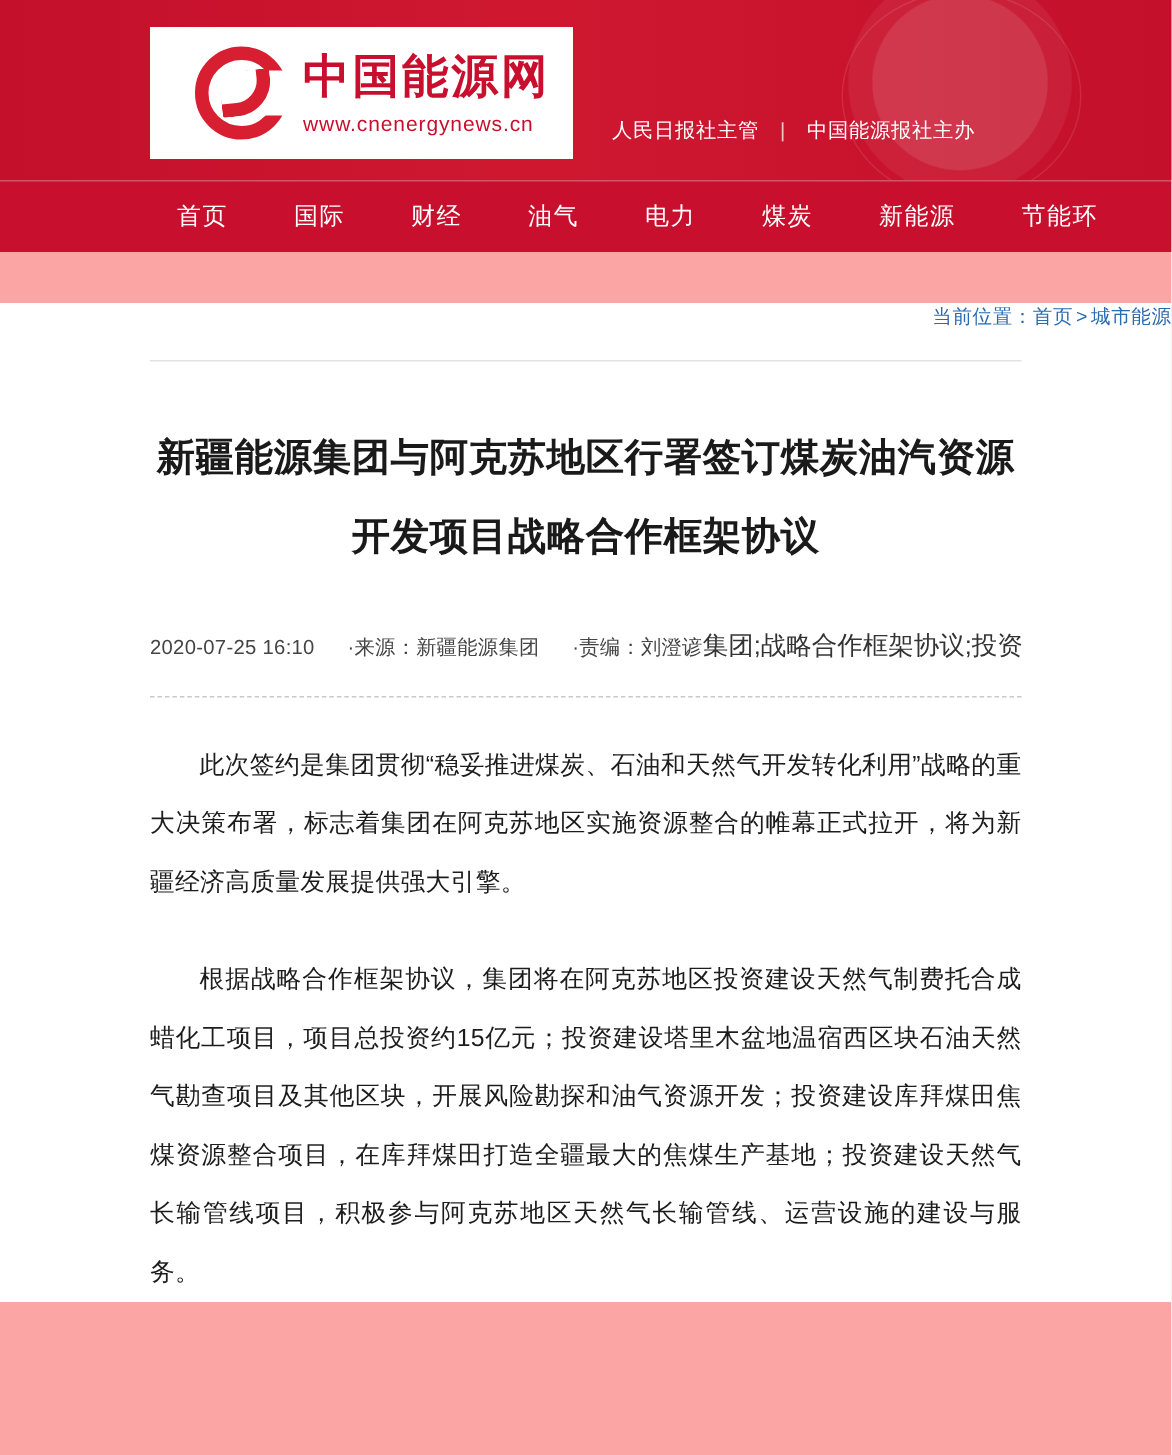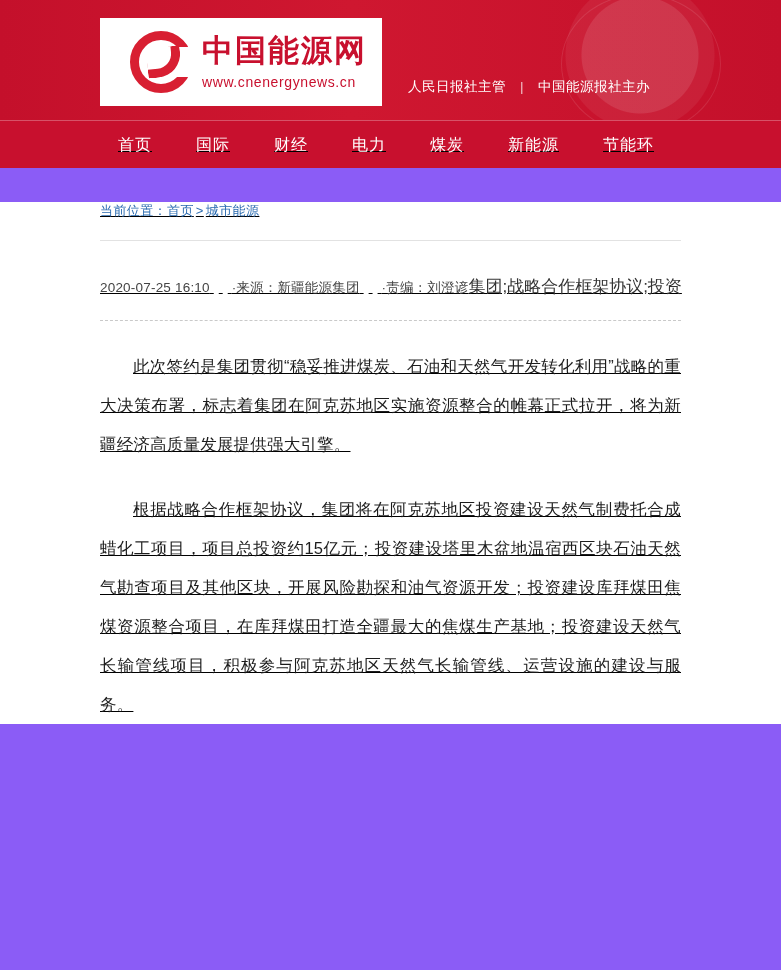--- a/index.html
+++ b/index.html
@@ -7,22 +7,21 @@
     margin: 0; padding: 0;
     width: 781px; height: 970px;
     background: #ffffff;
     font-family: "Liberation Sans", sans-serif;
     overflow: hidden;
   }
   .page {
     position: relative;
     width: 781px;
     height: 970px;
-    background: #8b5cf6;
-    text-decoration: underline;
+    background: #fca5a5;
   }
 
   
   .masthead {
     position: relative;
     height: 120px;
     background: #c8102e;
     background-image:
       radial-gradient(circle at 640px 55px, rgba(255,255,255,0.10) 0 58px, rgba(255,255,255,0) 59px),
       radial-gradient(circle at 640px 55px, rgba(255,255,255,0.06) 0 74px, rgba(255,255,255,0) 75px),
@@ -133,20 +132,21 @@
   
   .content {
     background: #ffffff;
     padding: 0 0 0 0;
   }
   .breadcrumb {
     margin: 34px 0 0 100px;
     font-size: 13px;
     color: #2a6bb0;
     letter-spacing: .4px;
+    text-align: right;
   }
   .breadcrumb .crumb-label { color: #2a6bb0; }
   .breadcrumb .crumb-link { color: #2a6bb0; cursor: pointer; }
   .breadcrumb .crumb-sep { color: #2a6bb0; margin: 0 2px; }
 
   .divider {
     margin: 20px 100px 0 100px;
     border-top: 1px solid #e2e2e2;
   }
 
@@ -218,35 +218,37 @@
 
     <div class="sponsors">
       <span>人民日报社主管</span><span class="sep">|</span><span>中国能源报社主办</span>
     </div>
   </div>
 
   <div class="nav">
     <div class="nav-item">首页</div>
     <div class="nav-item">国际</div>
     <div class="nav-item">财经</div>
+    <div class="nav-item">油气</div>
     <div class="nav-item">电力</div>
     <div class="nav-item">煤炭</div>
     <div class="nav-item">新能源</div>
     <div class="nav-item">节能环</div>
   </div>
 
   <div class="content">
 
     <div class="breadcrumb">
       <span class="crumb-label">当前位置：</span><span class="crumb-link">首页</span><span class="crumb-sep">&gt;</span><span class="crumb-link">城市能源</span>
     </div>
 
     <div class="divider"></div>
 
     <div class="article">
+      <h1 class="article-title">新疆能源集团与阿克苏地区行署签订煤炭油汽资源开发项目战略合作框架协议</h1>
 
       <div class="meta-row">
         <div class="meta-left">
           <span>2020-07-25 16:10</span>
           <span class="dot">&nbsp;</span>
           <span>·来源：新疆能源集团</span>
           <span class="dot">&nbsp;</span>
           <span>·责编：刘澄谚</span>
         </div>
         <div class="meta-tags">集团;战略合作框架协议;投资</div>

